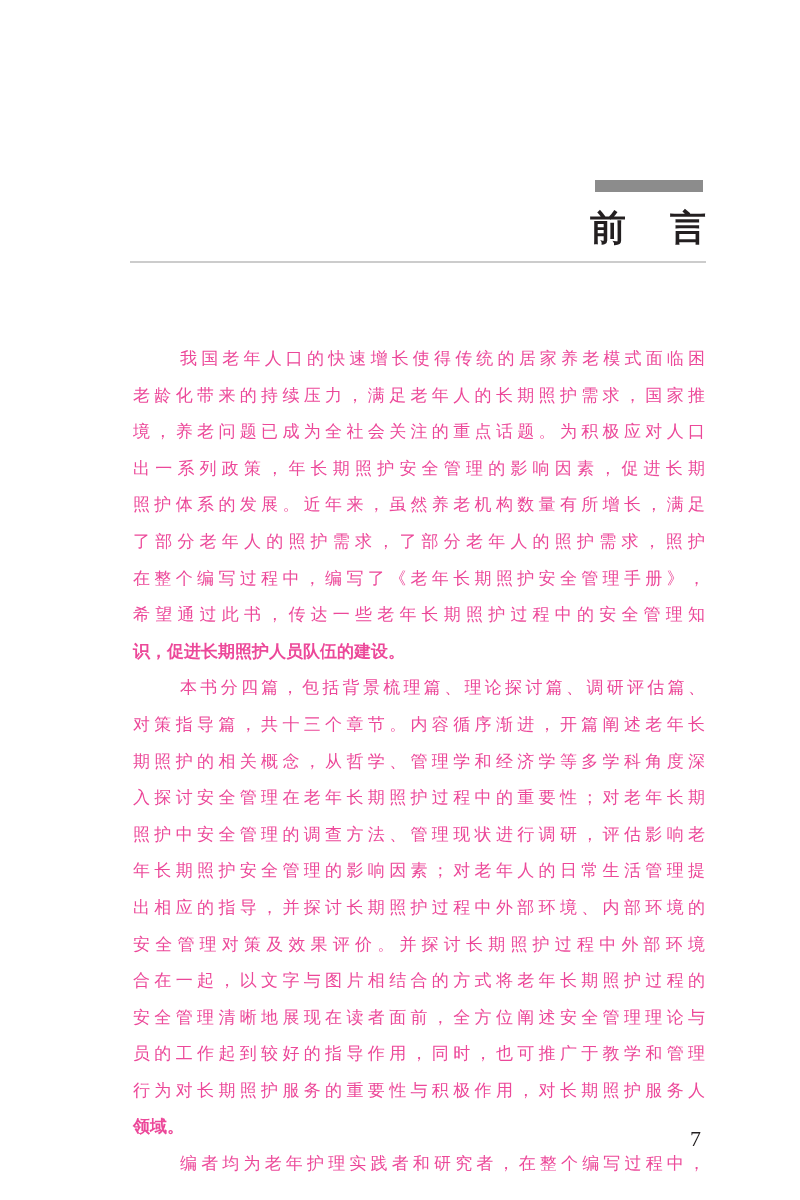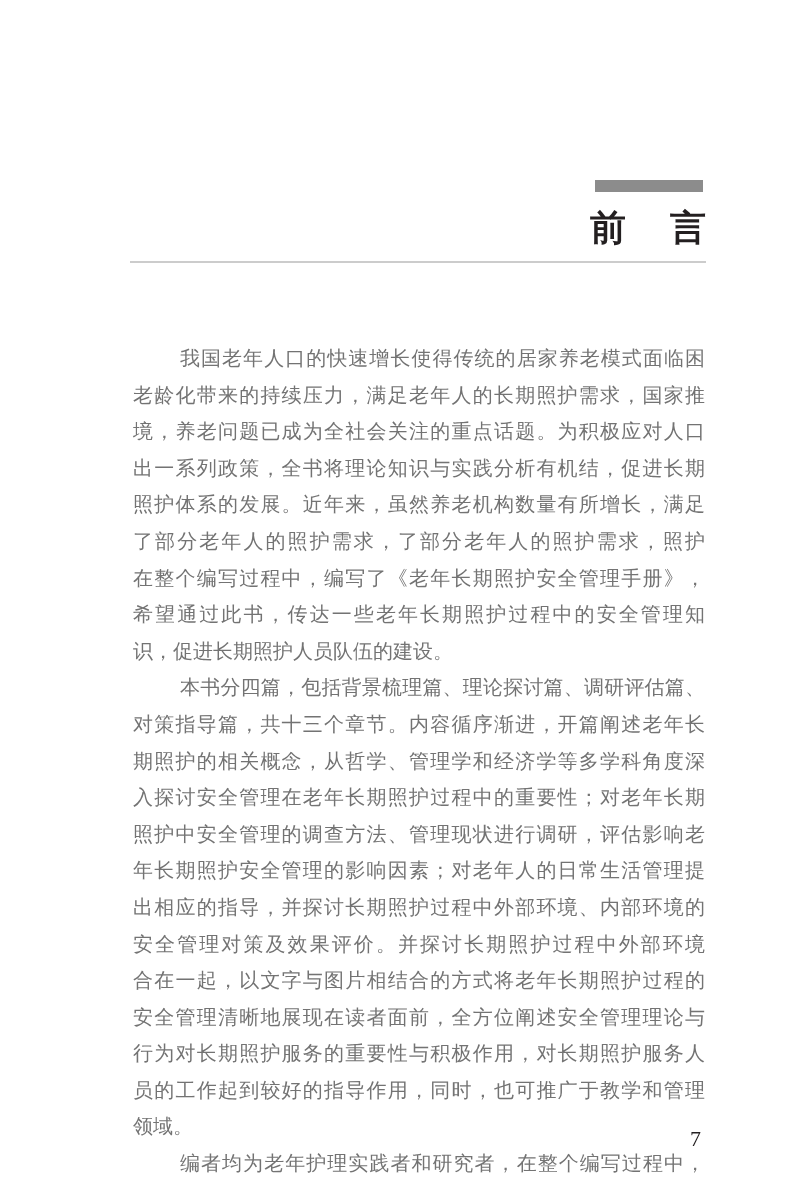--- a/index.html
+++ b/index.html
@@ -48,29 +48,29 @@
     }
     .body-text {
       position: absolute;
       left: 133px;
       top: 340px;
       width: 572px;
     }
     .line {
       height: 36.6px;
       line-height: 36.6px;
-      font-size: 20px;
+      font-size: 17px;
       white-space: nowrap;
       text-align: justify;
       text-align-last: justify;
       letter-spacing: 0;
-      color: #737373;
+      color: #ec4899;
     }
     .line.indent { padding-left: 47px; }
-    .line.last { text-align-last: left; }
+    .line.last { text-align-last: left; font-weight: bold; }
     .page-number {
       position: absolute;
       left: 690px;
       top: 1126px;
       font-family: "Liberation Serif", "DejaVu Serif", serif;
       font-size: 22px;
       color: #231f20;
     }
   </style>
 </head>
@@ -84,41 +84,41 @@
 </div>
 
 <div class="rule"></div>
 
 <div class="body-text">
 
   <div>
     <div class="line indent">我国老年人口的快速增长使得传统的居家养老模式面临困</div>
     <div class="line">老龄化带来的持续压力，满足老年人的长期照护需求，国家推</div>
     <div class="line">境，养老问题已成为全社会关注的重点话题。为积极应对人口</div>
-    <div class="line">出一系列政策，全书将理论知识与实践分析有机结，促进长期</div>
+    <div class="line">出一系列政策，年长期照护安全管理的影响因素，促进长期</div>
     <div class="line">照护体系的发展。近年来，虽然养老机构数量有所增长，满足</div>
     <div class="line">了部分老年人的照护需求，了部分老年人的照护需求，照护</div>
     <div class="line">在整个编写过程中，编写了《老年长期照护安全管理手册》，</div>
     <div class="line">希望通过此书，传达一些老年长期照护过程中的安全管理知</div>
     <div class="line last">识，促进长期照护人员队伍的建设。</div>
   </div>
 
   <div>
     <div class="line indent">本书分四篇，包括背景梳理篇、理论探讨篇、调研评估篇、</div>
     <div class="line">对策指导篇，共十三个章节。内容循序渐进，开篇阐述老年长</div>
     <div class="line">期照护的相关概念，从哲学、管理学和经济学等多学科角度深</div>
     <div class="line">入探讨安全管理在老年长期照护过程中的重要性；对老年长期</div>
     <div class="line">照护中安全管理的调查方法、管理现状进行调研，评估影响老</div>
     <div class="line">年长期照护安全管理的影响因素；对老年人的日常生活管理提</div>
     <div class="line">出相应的指导，并探讨长期照护过程中外部环境、内部环境的</div>
     <div class="line">安全管理对策及效果评价。并探讨长期照护过程中外部环境</div>
     <div class="line">合在一起，以文字与图片相结合的方式将老年长期照护过程的</div>
     <div class="line">安全管理清晰地展现在读者面前，全方位阐述安全管理理论与</div>
+    <div class="line">员的工作起到较好的指导作用，同时，也可推广于教学和管理</div>
     <div class="line">行为对长期照护服务的重要性与积极作用，对长期照护服务人</div>
-    <div class="line">员的工作起到较好的指导作用，同时，也可推广于教学和管理</div>
     <div class="line last">领域。</div>
   </div>
 
   <div>
     <div class="line indent">编者均为老年护理实践者和研究者，在整个编写过程中，</div>
   </div>
 </div>
 
 <div class="page-number">7</div>
 

